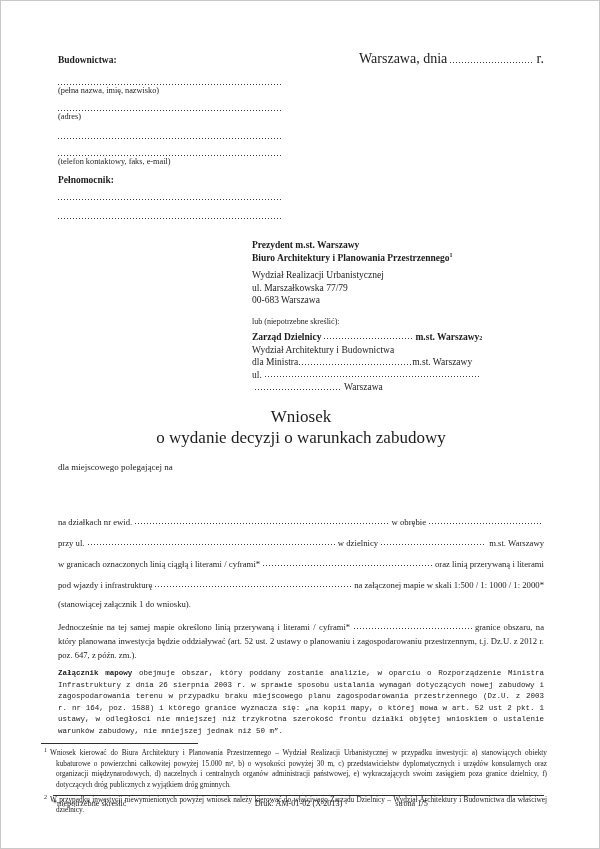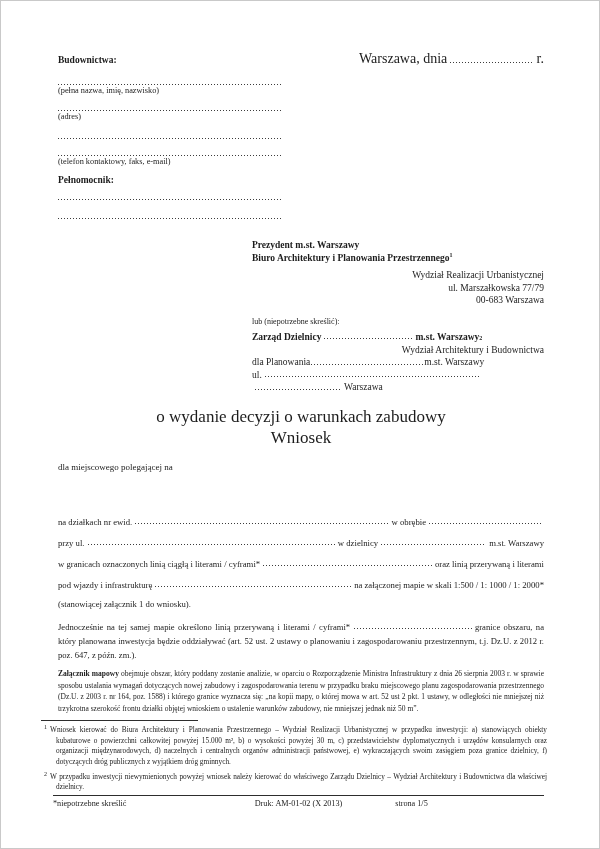--- a/index.html
+++ b/index.html
@@ -50,21 +50,21 @@
   
   .applicant { width: 223px; }
   .cap { font-size: 8.3px; line-height: 10px; margin-top: 1px; }
   .d1 { margin-top: 16px; } .d2 { margin-top: 13px; } .d3 { margin-top: 15px; }
   .d4 { margin-top: 15px; } .d5 { margin-top: 12px; } .d6 { margin-top: 17px; }
   .attorney-label { margin-top: 7px; }
 
   
   .addressee { margin-left: 194px; margin-top: 20px; font-size: 9.5px; }
   .addr-bold { font-weight: bold; line-height: 13px; }
-  .addr-line { line-height: 12.5px; text-align: right; }
+  .addr-line { line-height: 12.5px; }
   .addr-gap { height: 4px; }
   .or-label { font-size: 8px; line-height: 11px; margin-top: 9px; }
   .board-row { margin-top: 4px; font-weight: bold; line-height: 13px; display:flex; align-items: baseline; max-width: 252px; }
   .board-fill { flex: 0 0 88px; }
   .district-row { display:flex; align-items: baseline; line-height: 12.5px; max-width: 252px; }
   .district-fill { flex: 0 0 112px; margin: 0 1px; }
   .street-row { display:flex; align-items: baseline; line-height: 12.5px; max-width: 230px; }
   .city-row { display:flex; align-items: baseline; line-height: 12.5px; max-width: 148px; }
   .city-fill { flex: 0 0 86px; }
 
@@ -75,21 +75,21 @@
 
   
   .formrows { margin-top: 44px; font-size: 8.7px; }
   .frow-main { display:flex; align-items: baseline; line-height: 11px; margin-top: 10px; }
   .frow-main:first-child { margin-top: 0; }
   .fw112 { flex: 0 0 112px; } .fw145 { flex: 0 0 105px; }
   .note { margin-top: 8px; font-size: 8.7px; line-height: 11px; }
 
   .para-justify { text-align: justify; }
   .simul { margin-top: 10px; font-size: 8.6px; line-height: 14.3px; font-family: Liberation Serif, serif; }
-  .mapnote { margin-top: 6px; font-size: 7.5px; line-height: 11.5px; }
+  .mapnote { margin-top: 6px; font-size: 7.5px; line-height: 11.5px; font-family: Liberation Mono, monospace; }
 
   
   .fnote-sep { margin: 6px 0 0 40px; width: 157px; border-top: 1.6px solid #2d2d2d; }
   .fnotes { padding: 4px 52px 0 43px; }
   .fnote { font-size: 7.3px; line-height: 10.4px; text-align: justify; padding-left: 12px; text-indent: -12px; margin-top: 5px; }
   .fnote:first-child { margin-top: 0; }
   .fnote sup.fn { margin-right: 3px; }
 
   
   .footer {
@@ -138,37 +138,37 @@
       <div class="addr-line">00-683 Warszawa</div>
       <div class="or-label">lub (niepotrzebne skreślić):</div>
       <div class="board-row">
         <span>Zarząd Dzielnicy</span>
         <span class="fill board-fill"></span>
         <span>m.st. Warszawy</span>
           <sup class="fn">2</sup>
       </div>
       <div class="addr-line">Wydział Architektury i Budownictwa</div>
       <div class="district-row">
-        <span>dla Planowania</span>
+        <span>dla Ministra</span>
         <span class="fill district-fill"></span>
         <span>m.st. Warszawy</span>
       </div>
       <div class="street-row">
         <span>ul.</span>
         <span class="fill"></span>
       </div>
       <div class="city-row">
         <span class="fill city-fill"></span>
         <span>Warszawa</span>
       </div>
     </div>
 
     <div class="title">
+      <div>Wniosek</div>
       <div>o wydanie decyzji o warunkach zabudowy</div>
-      <div>Wniosek</div>
     </div>
 
     <div class="intro">dla miejscowego polegającej na</div>
 
     <div class="formrows">
       <div class="frow-main">
         <span>na działkach nr ewid.</span>
         <span class="fill"></span>
         <span>w obrębie</span>
         <span class="fill fw112"></span>

